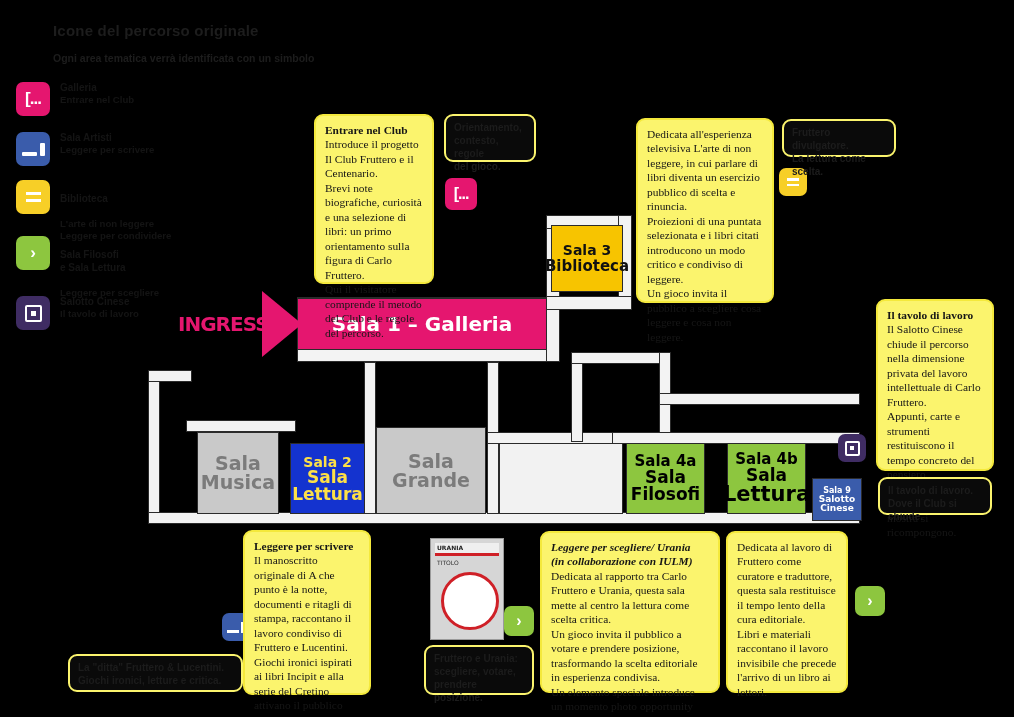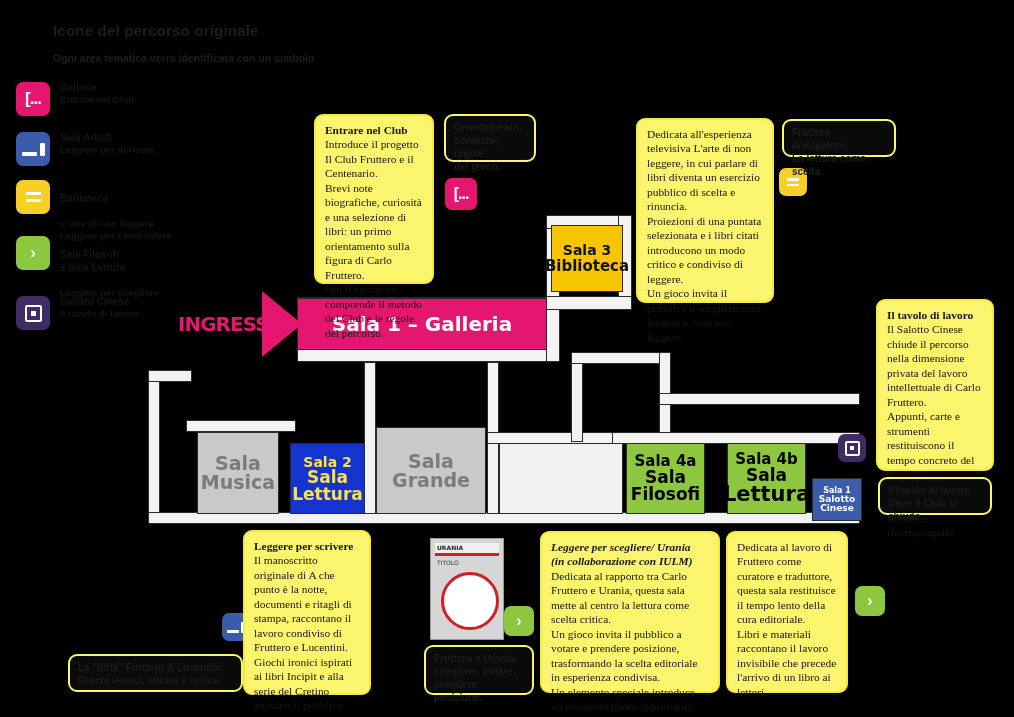--- a/index.html
+++ b/index.html
@@ -172,21 +172,21 @@
     <div class="room-lbl" style="font-size:17px;">Filosofi</div>
   </div>
 
   <div class="room r-verde" style="left:727px;top:443px;width:79px;height:71px;flex-direction:column;">
     <div class="room-lbl" style="font-size:15px;">Sala 4b</div>
     <div class="room-lbl" style="font-size:17px;">Sala</div>
     <div class="room-lbl" style="font-size:21px;">Lettura</div>
   </div>
 
   <div class="room r-salotto" style="left:812px;top:478px;width:50px;height:43px;flex-direction:column;">
-    <div class="room-lbl" style="font-size:8px;">Sala 1</div>
+    <div class="room-lbl" style="font-size:8px;">Sala 9</div>
     <div class="room-lbl" style="font-size:9px;">Salotto</div>
     <div class="room-lbl" style="font-size:9px;">Cinese</div>
   </div>
 
   <div class="icon-badge sw-bib" style="left:779px;top:168px;width:28px;height:28px;">
     <div>
         <div style="width:12px;height:2.5px;background:#fff;margin-bottom:3px;"></div>
         <div style="width:12px;height:2.5px;background:#fff;"></div>
       </div>
   </div>

